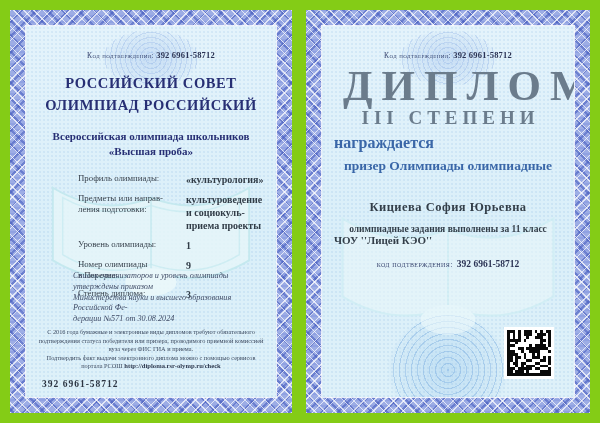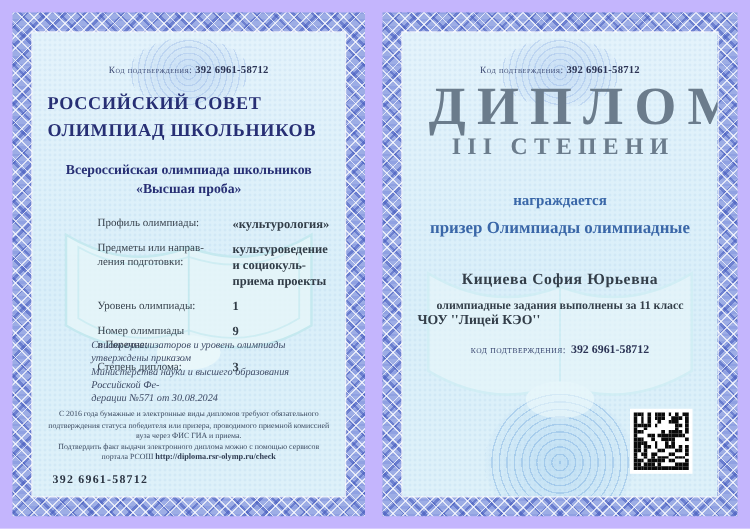--- a/index.html
+++ b/index.html
@@ -1,21 +1,21 @@
 <!DOCTYPE html>
 <html><head>
 <meta charset="utf-8">
 <style>
   html,body{margin:0;padding:0;}
   body{
     width:600px;height:423px;overflow:hidden;
     font-family:"Liberation Serif","DejaVu Serif",serif;
   }
   .canvas{
-    width:600px;height:423px;background:#c4b5fd;
+    width:600px;height:423px;background:#84cc16;
     display:flex;gap:14px;padding:10px;box-sizing:border-box;
   }
   .page{
     position:relative;height:403px;box-sizing:border-box;
     background-color:#9dadе5;
     background-color:#9dade5;
     background-image:
       repeating-linear-gradient(45deg, rgba(255,255,255,.7) 0 1px, transparent 1px 7px),
       repeating-linear-gradient(-45deg, rgba(255,255,255,.7) 0 1px, transparent 1px 7px),
       repeating-linear-gradient(45deg, rgba(70,92,190,.55) 2px 4px, transparent 4px 13px),
@@ -58,21 +58,21 @@
 
   
   .code-top{
     text-align:center;font-size:7.5px;color:#38456f;letter-spacing:.4px;margin-top:14px;
     font-variant:small-caps;
   }
   .code-top b{font-size:8.5px;letter-spacing:.2px;color:#2b3354;}
 
   
   .council{
-    margin-top:12px;font-weight:bold;color:#272f74;
+    margin-top:12px;text-align:center;font-weight:bold;color:#272f74;
     font-size:14.5px;line-height:1.55;letter-spacing:.6px;
   }
   .olympiad-name{
     margin-top:12px;text-align:center;font-weight:bold;color:#272f74;
     font-size:11px;line-height:1.35;
   }
   .fields{margin-top:14px;margin-left:40px;}
   .field-row{display:flex;margin-bottom:7px;}
   .field-label{
     width:104px;flex:none;font-size:8.8px;color:#39434e;line-height:1.3;white-space:pre-line;
@@ -97,21 +97,21 @@
 
   
   .diploma-title{
     margin-top:4px;text-align:center;color:#6b7c8c;font-weight:bold;
     font-size:43px;letter-spacing:9px;line-height:1.0;text-indent:9px;
   }
   .diploma-degree{
     text-align:center;color:#6b7c8c;font-weight:bold;
     font-size:19px;letter-spacing:5px;line-height:1.15;text-indent:5px;
   }
-  .award-verb{margin-top:24px;text-align:center;color:#3a67a8;font-weight:bold;font-size:12px;}
+  .award-verb{margin-top:5px;text-align:left;color:#3a67a8;font-weight:bold;font-size:16px;}
   .award-status{margin-top:6px;text-align:center;color:#3a67a8;font-weight:bold;font-size:13.5px;}
   .recipient{margin-top:26px;text-align:center;color:#333e49;font-weight:bold;font-size:12.5px;letter-spacing:.5px;}
   .grade-line{margin-top:9px;text-align:center;color:#333e49;font-weight:bold;font-size:9.5px;}
   .school{text-align:left;color:#333e49;font-weight:bold;font-size:11px;}
   .school-location{margin-top:7px;text-align:center;color:#333e49;font-weight:bold;font-size:10.5px;}
   .code-line{margin-top:7px;text-align:center;}
   .code-line .lbl{font-variant:small-caps;font-size:8px;color:#38456f;letter-spacing:.4px;}
   .code-line .val{font-weight:bold;font-size:9.5px;color:#2b3354;}
 
   .qr{
@@ -137,21 +137,21 @@
         <path d="M110 22 L110 96" stroke="#c2e8ee" stroke-width="1.5"></path>
         <ellipse cx="110" cy="108" rx="26" ry="14" fill="#ecf9fb"></ellipse>
       </svg>
       <div class="content">
         <div class="code-top">
           <span>Код подтверждения:</span>
           <b>392 6961-58712</b>
         </div>
         <div class="council">
           <div>РОССИЙСКИЙ СОВЕТ</div>
-          <div>ОЛИМПИАД ШКОЛЬНИКОВ</div>
+          <div>ОЛИМПИАД РОССИЙСКИЙ</div>
         </div>
         <div class="olympiad-name">Всероссийская олимпиада школьников «Высшая проба»</div>
 
         <div class="fields">
           <div class="field-row">
             <div class="field-label">Профиль олимпиады:</div>
             <div class="field-value">«культурология»</div>
           </div>
           <div class="field-row">
             <div class="field-label">Предметы или направ-

